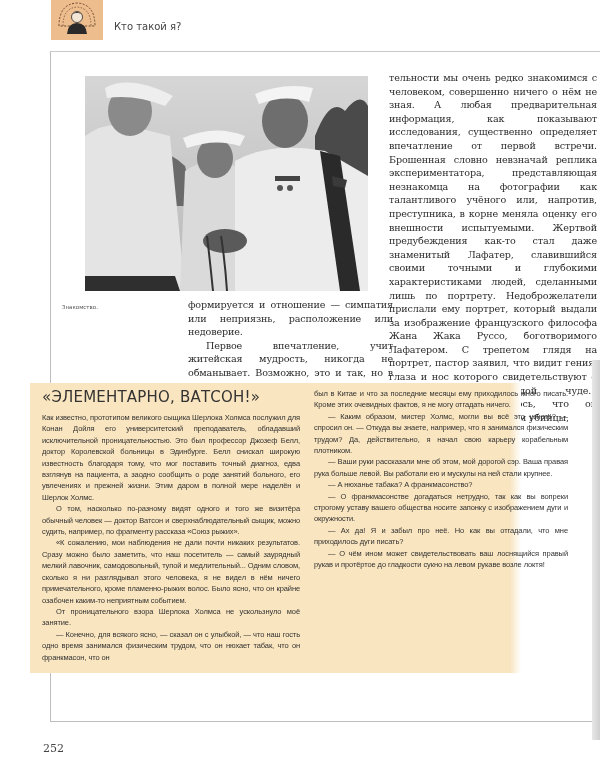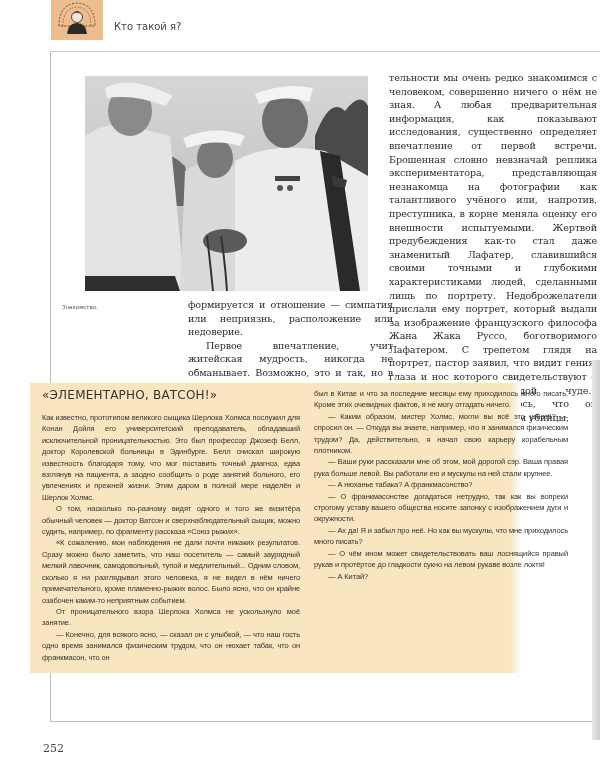--- a/index.html
+++ b/index.html
@@ -45,21 +45,21 @@
   .sidebar {
     position: absolute; left: 30px; top: 383px; width: 479px; height: 290px;
     background: #f9e5bf;
   }
   .sidebar-rightedge {
     position: absolute; left: 509px; top: 383px; width: 12px; height: 290px;
     background: linear-gradient(to right, #f7e2bb, #ffffff);
   }
   .sidebar-title {
     position: absolute; left: 42px; top: 388px;
-    font-family: "DejaVu Sans", sans-serif; font-size: 12px; color: #333; letter-spacing: 0.2px;
+    font-family: "DejaVu Sans", sans-serif; font-size: 15px; color: #333; letter-spacing: 0.2px;
   }
   .sb-col {
     position: absolute; font-family: Liberation Sans, sans-serif;
     font-size: 7.5px; line-height: 11.4px; color: #333; text-align: justify;
     letter-spacing: -0.1px;
   }
   .sb-col p { margin: 0; }
   .sb-col p.indent { text-indent: 14px; }
   .sb-left { left: 42px; top: 412px; width: 258px; }
   .sb-right { left: 314px; top: 380px; width: 254px; }
@@ -146,20 +146,19 @@
   <p class="indent">От проницательного взора Шерлока Холмса не ускользнуло моё занятие.</p>
   <p class="indent">— Конечно, для всякого ясно, — сказал он с улыбкой, — что наш гость одно время занимался физическим трудом, что он нюхает табак, что он франкмасон, что он</p>
 </div>
 
 <div class="sb-col sb-right" style="top:388px;">
   <p>был в Китае и что за последние месяцы ему приходилось много писать. Кроме этих очевидных фактов, я не могу отгадать ничего.</p>
   <p class="indent">— Каким образом, мистер Холмс, могли вы всё это узнать? — спросил он. — Откуда вы знаете, например, что я занимался физическим трудом? Да, действительно, я начал свою карьеру корабельным плотником.</p>
   <p class="indent">— Ваши руки рассказали мне об этом, мой дорогой сэр. Ваша правая рука больше левой. Вы работали ею и мускулы на ней стали крупнее.</p>
   <p class="indent">— А нюханье табака? А франкмасонство?</p>
   <p class="indent">— О франкмасонстве догадаться нетрудно, так как вы вопреки строгому уставу вашего общества носите запонку с изображением дуги и окружности.</p>
-  <p class="indent">— Ах да! Я и забыл про неё. Но как вы мускулы, что мне приходилось много писать?</p>
+  <p class="indent">— Ах да! Я и забыл про неё. Но как вы отгадали, что мне приходилось дуги писать?</p>
   <p class="indent">— О чём ином может свидетельствовать ваш лоснящийся правый рукав и протёртое до гладкости сукно на левом рукаве возле локтя!</p>
-  <p class="indent">— А Китай?</p>
 </div>
 
 <div class="right-shadow"></div>
 
 <div class="page-number">252</div>
 
 </body></html>

